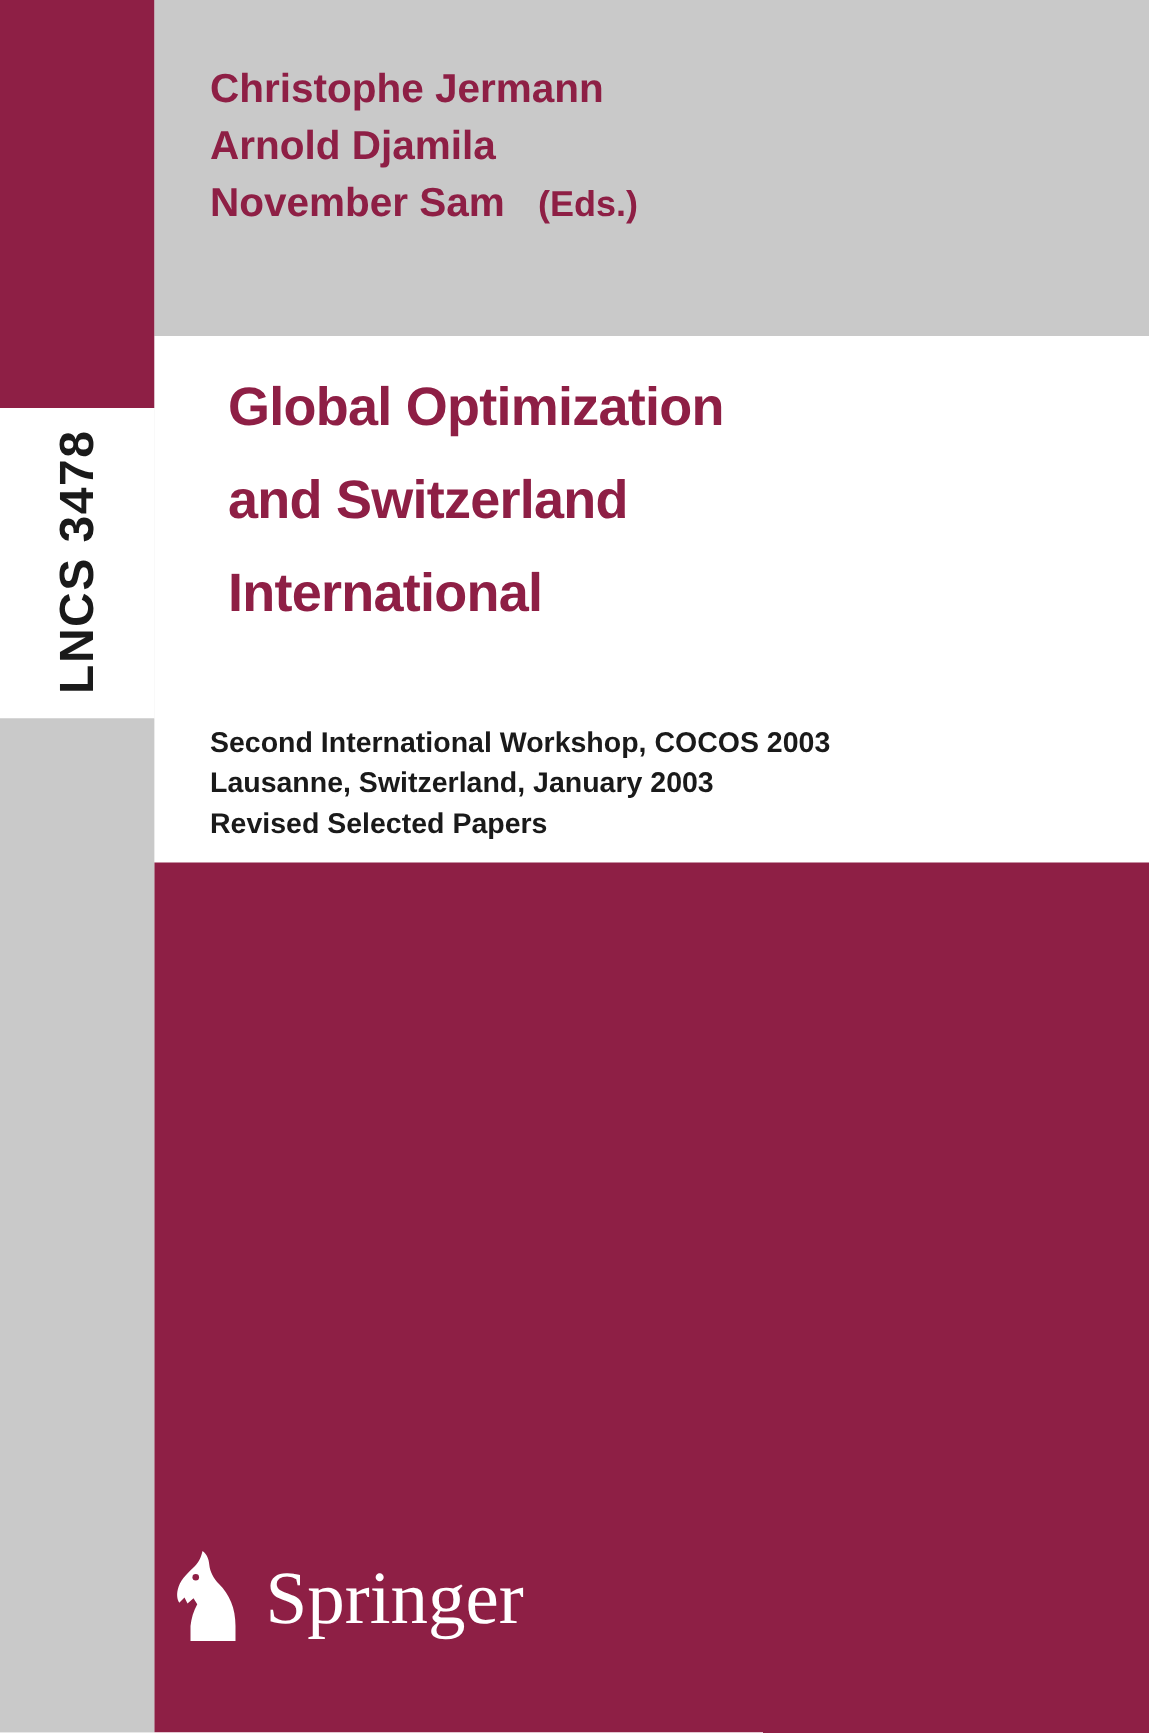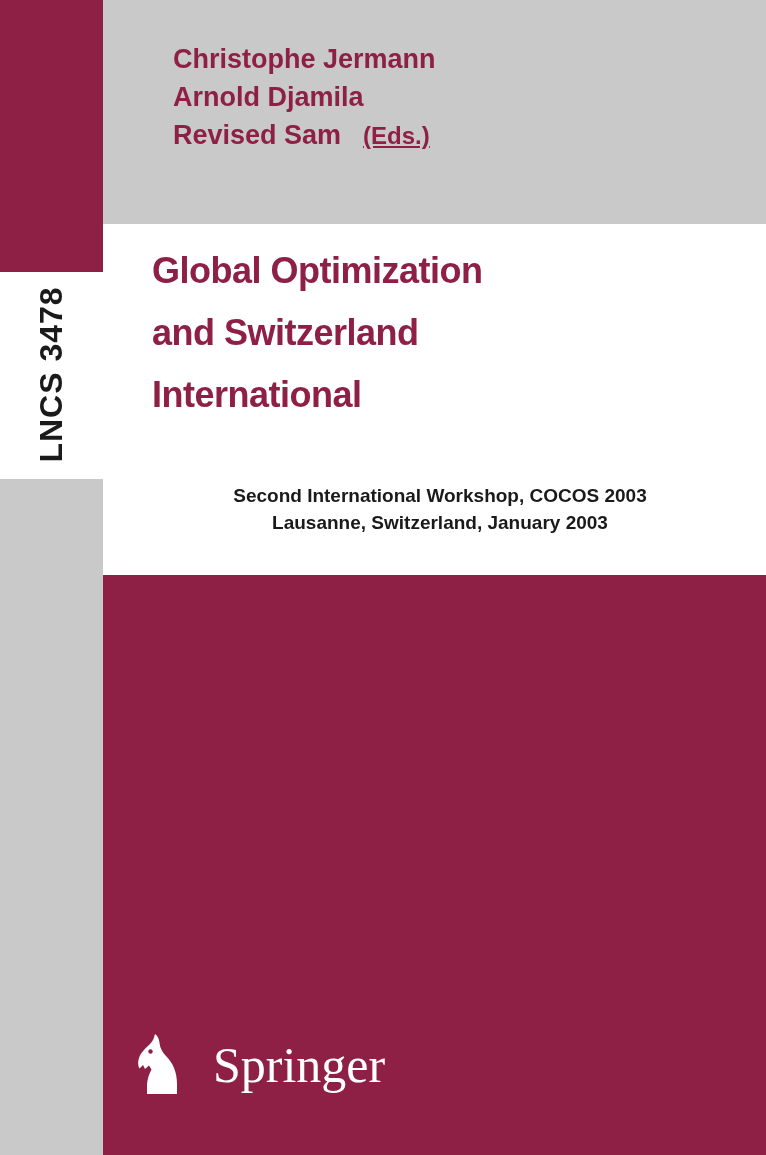--- a/index.html
+++ b/index.html
@@ -89,28 +89,26 @@
     top: 40px;
     width: 600px;
   }
   .editor-line {
     font-family: "Liberation Sans", sans-serif;
     font-weight: bold;
     font-size: 27px;
     line-height: 38px;
     color: #8e1f45;
     white-space: nowrap;
-    margin-left: 33px;
   }
   .eds-suffix {
     font-weight: bold;
     font-size: 24px;
     color: #8e1f45;
     padding-left: 22px;
-    text-decoration: underline;
   }
 
   
   .title-panel {
     position: absolute;
     left: 103px;
     top: 224px;
     width: 663px;
     height: 351px;
     background: #ffffff;
@@ -131,42 +129,40 @@
   .subtitle {
     position: absolute;
     left: 37px;
     top: 258px;
     width: 600px;
     font-family: "Liberation Sans", sans-serif;
     font-weight: bold;
     font-size: 19px;
     line-height: 27px;
     color: #1a1a1a;
-    text-align: center;
   }
 
   
   .bottom-field {
     position: absolute;
     left: 103px;
     top: 575px;
     width: 663px;
     height: 580px;
     background: #8e1f45;
   }
 
   
   .publisher {
     position: absolute;
-    left: 133px;
+    left: 113px;
     top: 1030px;
     height: 70px;
     display: flex;
     align-items: center;
-    gap: 16px;
   }
   .knight {
     width: 56px;
     height: 66px;
     flex: 0 0 auto;
   }
   .publisher-name {
     font-family: "Liberation Serif", serif;
     font-size: 50px;
     color: #ffffff;
@@ -186,33 +182,34 @@
     <div class="spine-bottom"></div>
   </div>
   <div class="spine-label-text">LNCS 3478</div>
 
   <div class="top-area"></div>
 
   <div class="editors">
     <div class="editor-line">Christophe Jermann</div>
     <div class="editor-line">Arnold Djamila</div>
     <div class="editor-line">
-      <span>Revised Sam</span><span class="eds-suffix">(Eds.)</span>
+      <span>November Sam</span><span class="eds-suffix">(Eds.)</span>
     </div>
   </div>
 
   <div class="title-panel">
     <div class="title">
       <div>Global Optimization</div>
       <div>and Switzerland</div>
       <div>International</div>
     </div>
     <div class="subtitle">
       <div>Second International Workshop, COCOS 2003</div>
       <div>Lausanne, Switzerland, January 2003</div>
+      <div>Revised Selected Papers</div>
     </div>
   </div>
 
   <div class="bottom-field"></div>
 
   <div class="publisher">
     <svg class="knight" viewBox="0 0 56 66">
       <path fill="#ffffff" d="M22 2 C21 6 20 9 17 12 C13 16 8 20 6 26 C4.5 30.5 5 34 6.5 36.5 L10 33 L12 37 L16 33.5 L18.5 37.5 C16 42 14.5 47 14 52 L14 62 L44 62 L44 52 C44 40 40 31 33 24 C29.5 20.5 27 16 26.5 11 C26.2 7.5 25 4 22 2 Z"></path>
       <circle cx="17.5" cy="19.5" r="2.2" fill="#8e1f45"></circle>
     </svg>

